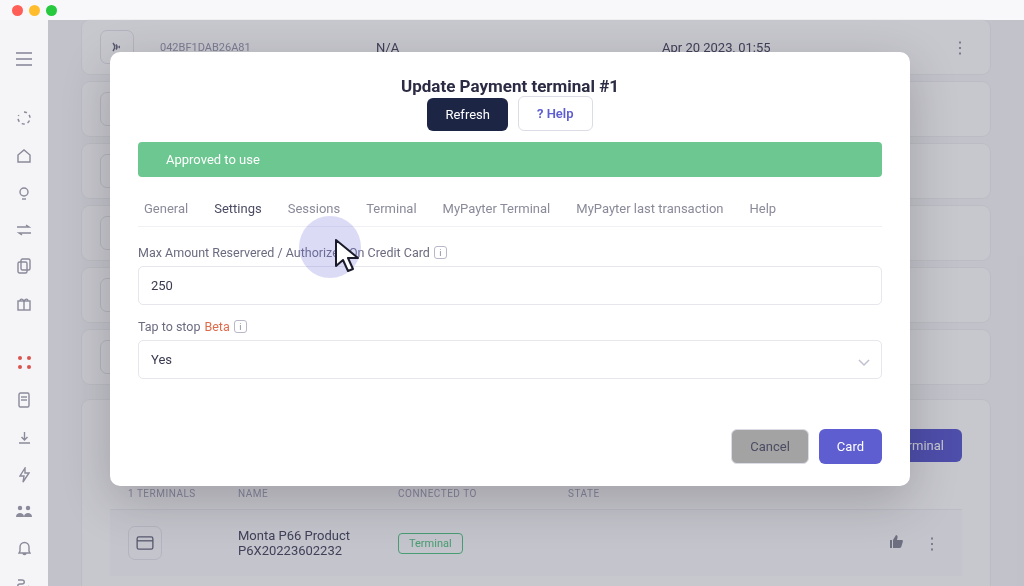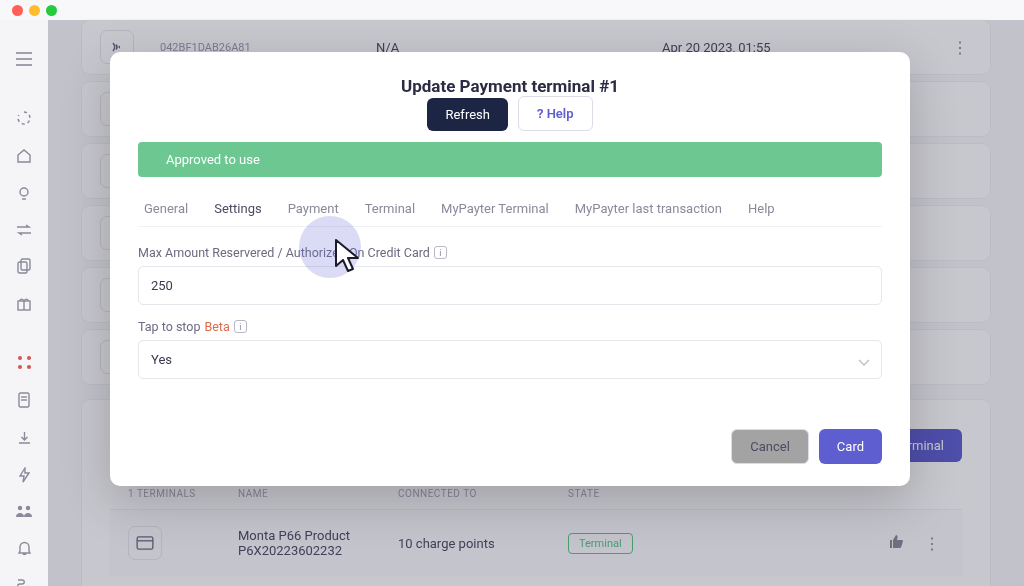--- a/index.html
+++ b/index.html
@@ -254,21 +254,20 @@
               <svg width="18" height="14" viewBox="0 0 20 16" fill="none" stroke="currentColor" stroke-width="1.5">
                 <rect x="1" y="1" width="18" height="14" rx="2"></rect>
                 <line x1="1" y1="5.5" x2="19" y2="5.5"></line>
               </svg>
             </div>
           </div>
         <div class="th2" style="font-size:13px;color:#4b4b63;">
           <div>Monta P66 Product</div>
           <div>P6X20223602232</div>
         </div>
-        <div class="th3" style="font-size:13px;color:#4b4b63;">10 charge points</div>
         <div class="th4"><span class="connected-badge">Terminal</span></div>
         <div style="flex:1; display:flex; justify-content:flex-end; gap:12px;">
           <span class="icon-btn"><svg width="15" height="15" viewBox="0 0 15 15" fill="currentColor">
                 <path d="M1 6h2v8H1zM4 14V6l3-5c1 0 2 1 1.5 2.5L8 6h5c1 0 1 1 .8 1.8l-1.5 5c-.2.7-.7 1.2-1.5 1.2z"></path>
               </svg></span>
           <span class="icon-btn">⋮</span>
         </div>
       </div>
     </div>
 
@@ -282,21 +281,21 @@
     <div class="header-right">
       <button class="btn btn-dark">Refresh</button>
       <button class="btn btn-help"><span style="font-weight:700">?</span> <span>Help</span></button>
     </div>
   </div>
   <div class="modal-body">
     <div class="status-banner">Approved to use</div>
     <div class="tabs">
       <div class="tab">General</div>
       <div class="tab active">Settings</div>
-      <div class="tab">Payment</div>
+      <div class="tab">Sessions</div>
       <div class="tab">Terminal</div>
       <div class="tab">MyPayter Terminal</div>
       <div class="tab">MyPayter last transaction</div>
       <div class="tab">Help</div>
     </div>
 
     <div class="form-label">
       <span>Max Amount Reservered / Authorized On Credit Card</span>
       <span class="info-i">i</span>
     </div>

